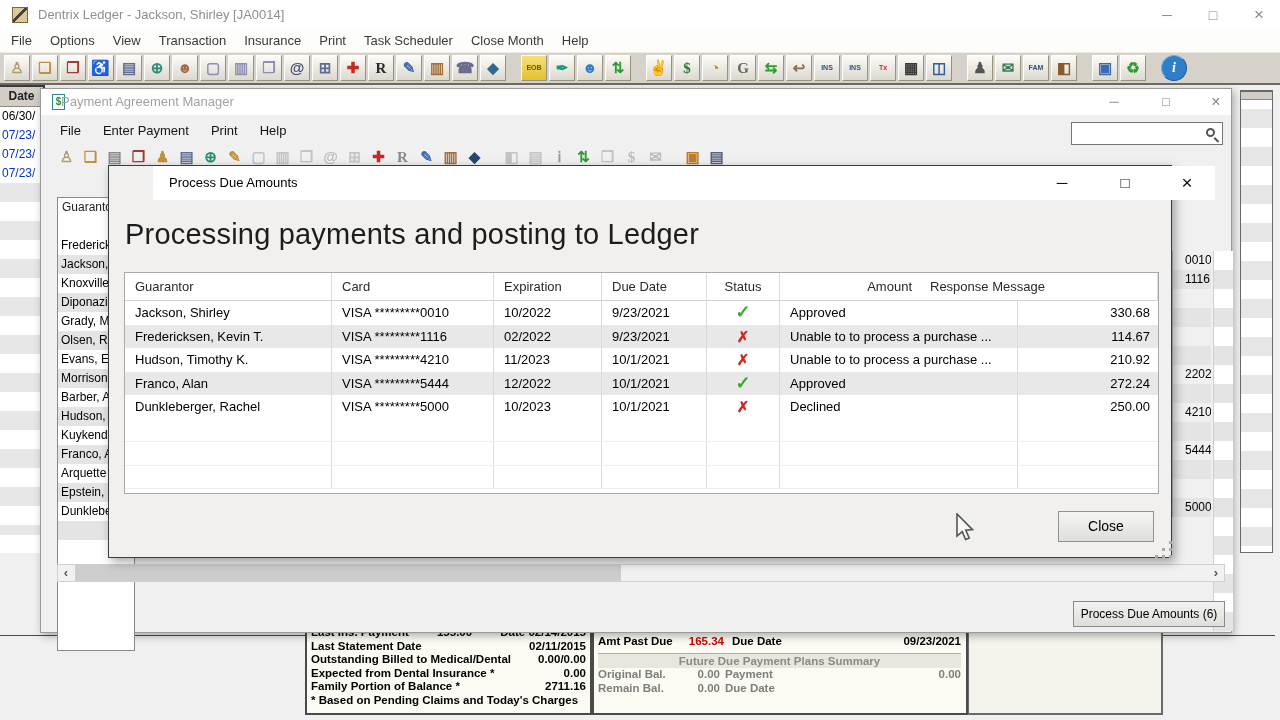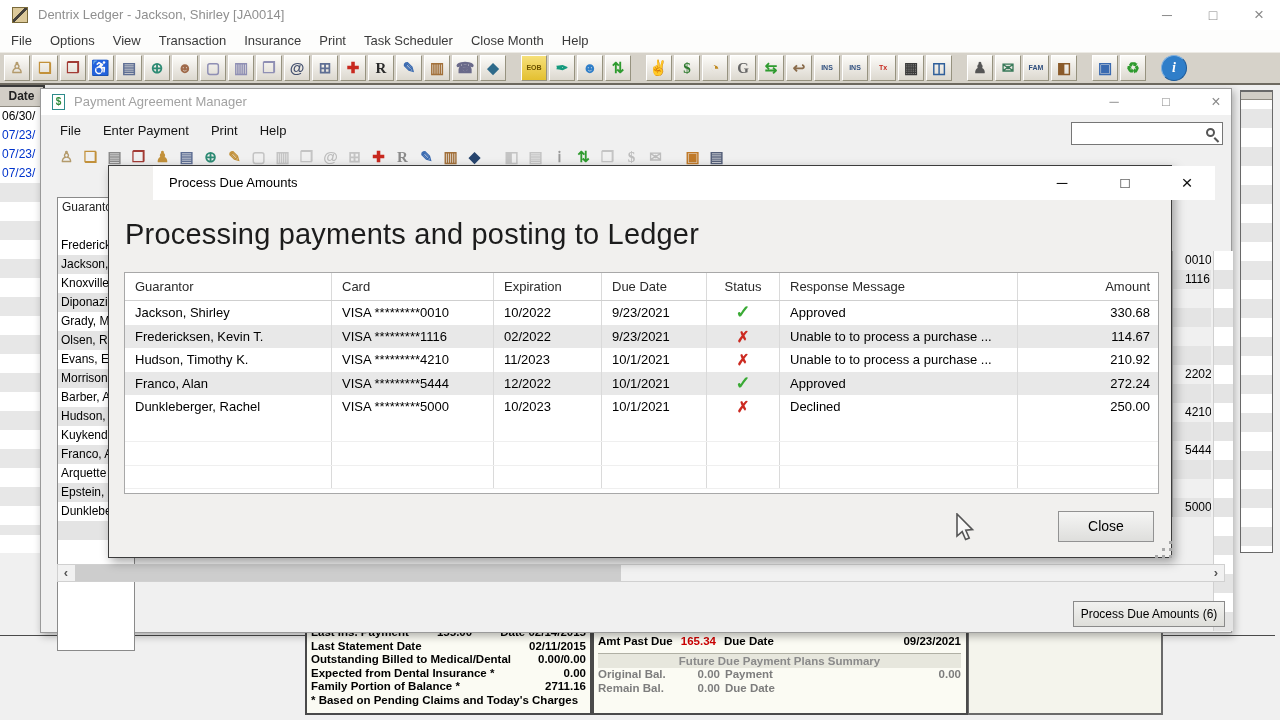--- a/index.html
+++ b/index.html
@@ -42,33 +42,33 @@
 
   
   .sum-panel { position:absolute; top:622px; height:93px; background:#fbfbf3; border:2px solid #4a4a4a; font-size:11.5px; font-weight:bold; color:#000; }
   #sum-left { left:305px; width:287px; padding:2px 4px 0 4px; }
   .srow { display:flex; height:13.6px; line-height:13.6px; white-space:nowrap; overflow:hidden; }
   .srow .sl { flex:none; }
   .srow .sm { margin-left:auto; }
   .srow .sr { margin-left:auto; text-align:right; }
   #sum-right { left:592px; width:376px; padding:10px 5px 0 4px; }
   #amt-row { display:flex; height:15px; line-height:15px; white-space:nowrap; }
-  #amt-value { color:#cc0000; margin-left:8px; }
+  #amt-value { color:#cc0000; margin-left:16px; }
   #amt-duedate-label { margin-left:8px; }
   #amt-duedate { margin-left:auto; }
   #future-hdr { margin-top:4px; height:15px; line-height:15px; text-align:center; color:#8a8a8a; background:#e7e7dd; border-top:1px solid #b0b0a4; }
   .frow { display:flex; height:13.6px; line-height:13.6px; color:#7d7d7d; white-space:nowrap; }
   .frow .f1 { width:82px; } .frow .f2 { width:40px; text-align:right; } .frow .f3 { margin-left:5px; } .frow .f4 { margin-left:auto; }
   #sum-empty { left:968px; width:195px; background:#f4f4ec; border:2px solid #6a6a6a; border-left:1px solid #6a6a6a; }
 
   
   #pam { position:absolute; left:40px; top:88px; width:1192px; height:545px; background:#f0f0f0; border:1px solid #9a9a9a; box-shadow:2px 3px 8px rgba(0,0,0,0.3); }
   #pam-titlebar { position:absolute; left:0; top:0; width:100%; height:26px; background:#ffffff; }
   #pam-win-icon { position:absolute; left:11px; top:5px; width:13px; height:16px; background:#ffffff; border:1px solid #2e8b8b; font-size:10px; font-weight:bold; color:#2f8b3a; text-align:center; line-height:14px; }
-  #pam-title { position:absolute; left:33px; top:0; line-height:26px; font-size:13px; color:#a2a2a2; white-space:nowrap; }
+  #pam-title { position:absolute; left:20px; top:0; line-height:26px; font-size:13px; color:#a2a2a2; white-space:nowrap; }
   .pam-wc { position:absolute; top:0; width:26px; height:26px; text-align:center; line-height:26px; font-size:13px; color:#8a8a8a; }
   #pam-min{ left:1060px; } #pam-max{ left:1112px; } #pam-close{ left:1162px; font-size:16px; }
 
   #pam-menubar { position:absolute; left:8px; top:28px; height:28px; display:flex; align-items:center; }
   #pam-menubar .mi { padding:0 11px; font-size:13px; color:#141414; line-height:28px; white-space:nowrap; }
   #pam-search { position:absolute; right:8px; top:33px; width:152px; height:23px; background:#fff; border:1px solid #767676; }
   #pam-mag { position:absolute; right:7px; top:5px; width:9px; height:9px; border:2px solid #555; border-radius:50%; }
   #pam-mag::after { content:""; position:absolute; left:7px; top:7px; width:6px; height:2px; background:#555; transform:rotate(45deg); transform-origin:0 0; }
 
   #pam-toolbar { position:absolute; left:14px; top:58px; width:1000px; height:20px; display:flex; overflow:hidden; }
@@ -506,22 +506,22 @@
 
     <div id="dlg-heading">Processing payments and posting to Ledger</div>
 
     <div id="dlg-table">
       <div id="thead">
         <div class="cell c0">Guarantor</div>
         <div class="cell c1">Card</div>
         <div class="cell c2">Expiration</div>
         <div class="cell c3">Due Date</div>
         <div class="cell c4">Status</div>
+        <div class="cell c6">Amount</div>
         <div class="cell c5">Response Message</div>
-        <div class="cell c6">Amount</div>
       </div>
       <div id="tbody">
 
           <div class="trow">
             <div class="cell c0">Jackson, Shirley</div>
             <div class="cell c1">VISA *********0010</div>
             <div class="cell c2">10/2022</div>
             <div class="cell c3">9/23/2021</div>
             <div class="cell c4 st ok">✓</div>
             <div class="cell c5">Approved</div>

